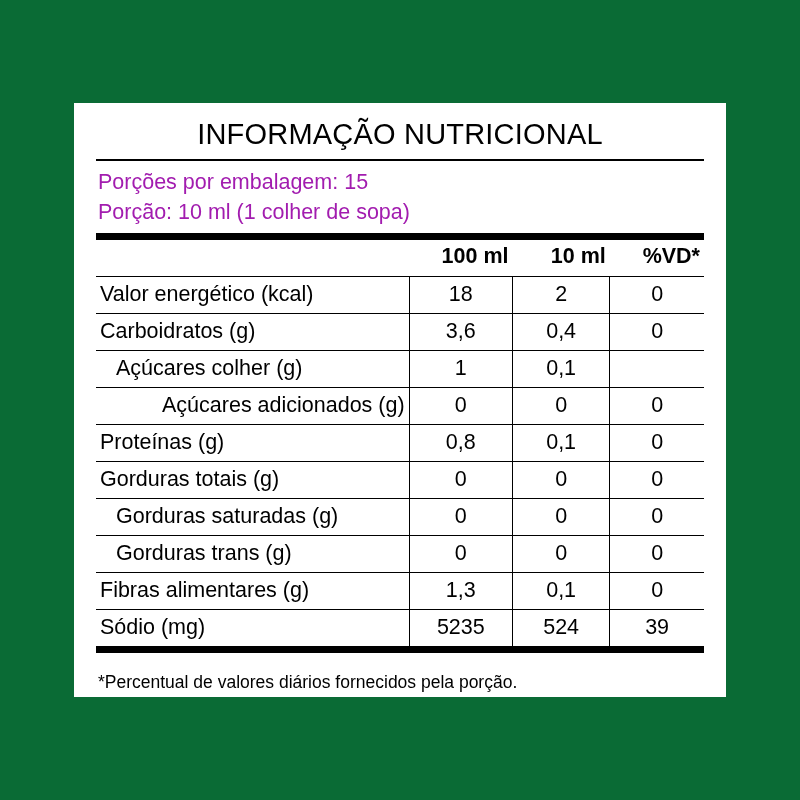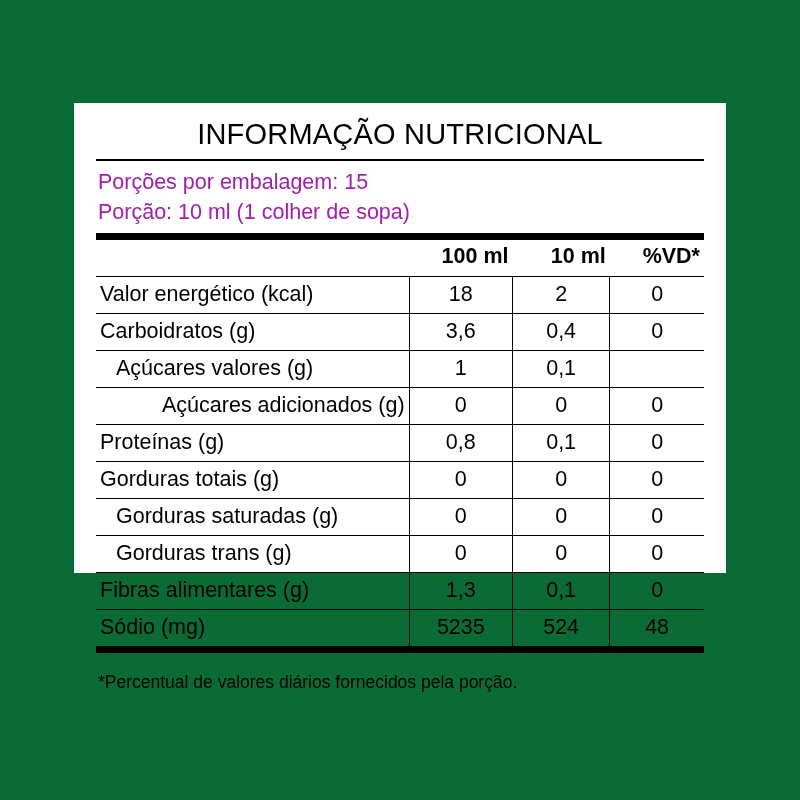--- a/index.html
+++ b/index.html
@@ -17,21 +17,21 @@
     position: relative;
     width: 800px;
     height: 800px;
     background: #0a6b35;
   }
   .label-panel {
     position: absolute;
     left: 74px;
     top: 103px;
     width: 652px;
-    height: 470px;
+    height: 594px;
     background: #ffffff;
     box-sizing: border-box;
     padding: 16px 22px 10px 22px;
   }
   .label-title {
     text-align: center;
     font-size: 29px;
     color: #000;
     letter-spacing: 0.2px;
     padding-bottom: 8px;
@@ -143,21 +143,21 @@
           <td class="val">2</td>
           <td class="val">0</td>
         </tr>
         <tr>
           <td class="name">Carboidratos (g)</td>
           <td class="val">3,6</td>
           <td class="val">0,4</td>
           <td class="val">0</td>
         </tr>
         <tr>
-          <td class="name indent1">Açúcares valores (g)</td>
+          <td class="name indent1">Açúcares colher (g)</td>
           <td class="val">1</td>
           <td class="val">0,1</td>
           <td class="val"></td>
         </tr>
         <tr>
           <td class="name indent2">Açúcares adicionados (g)</td>
           <td class="val">0</td>
           <td class="val">0</td>
           <td class="val">0</td>
         </tr>
@@ -188,21 +188,21 @@
         <tr>
           <td class="name">Fibras alimentares (g)</td>
           <td class="val">1,3</td>
           <td class="val">0,1</td>
           <td class="val">0</td>
         </tr>
         <tr class="last">
           <td class="name">Sódio (mg)</td>
           <td class="val">5235</td>
           <td class="val">524</td>
-          <td class="val">48</td>
+          <td class="val">39</td>
         </tr>
       </tbody>
     </table>
 
     <div class="rule-thick"></div>
 
     <div class="footnote">*Percentual de valores diários fornecidos pela porção.</div>
   </div>
 </div>
 

